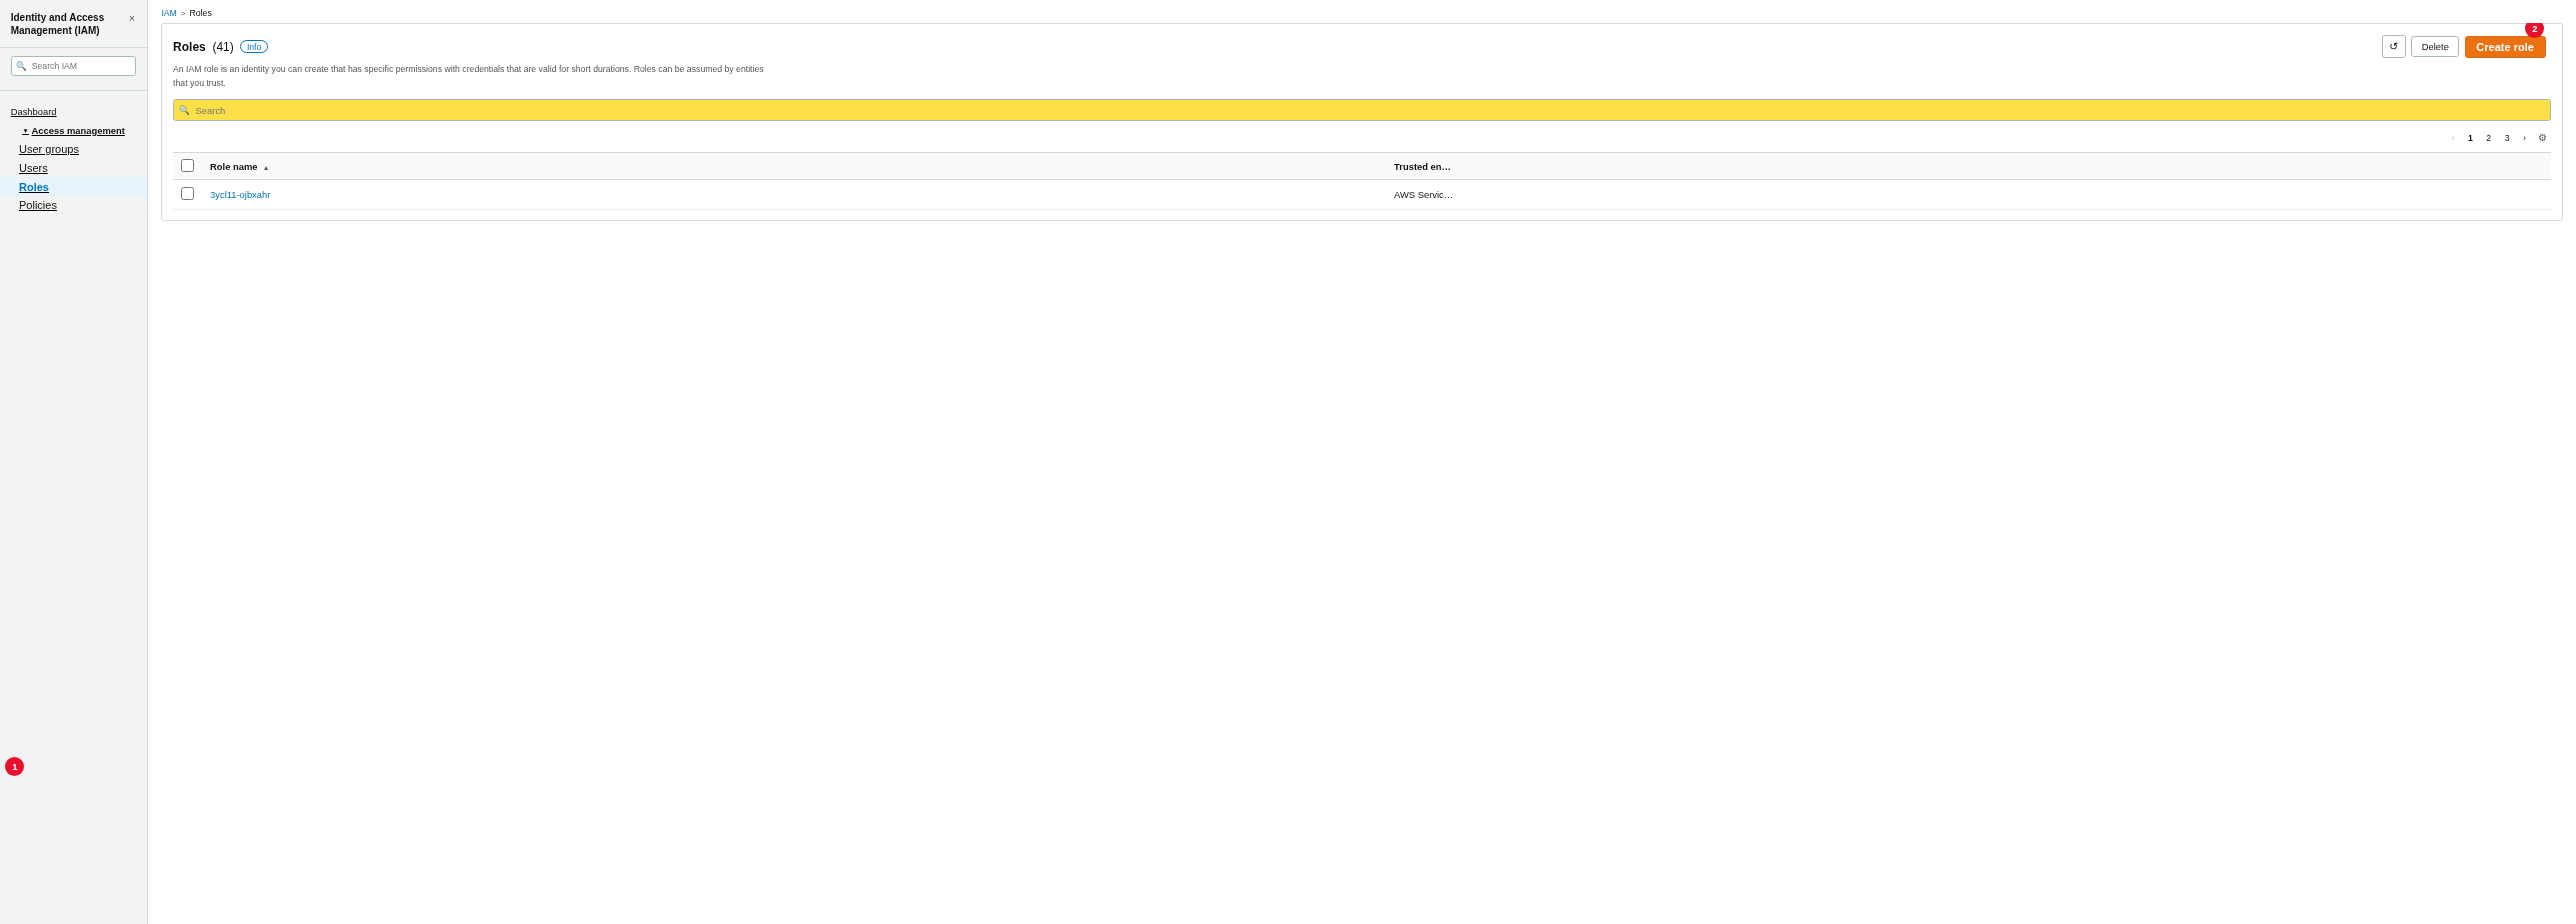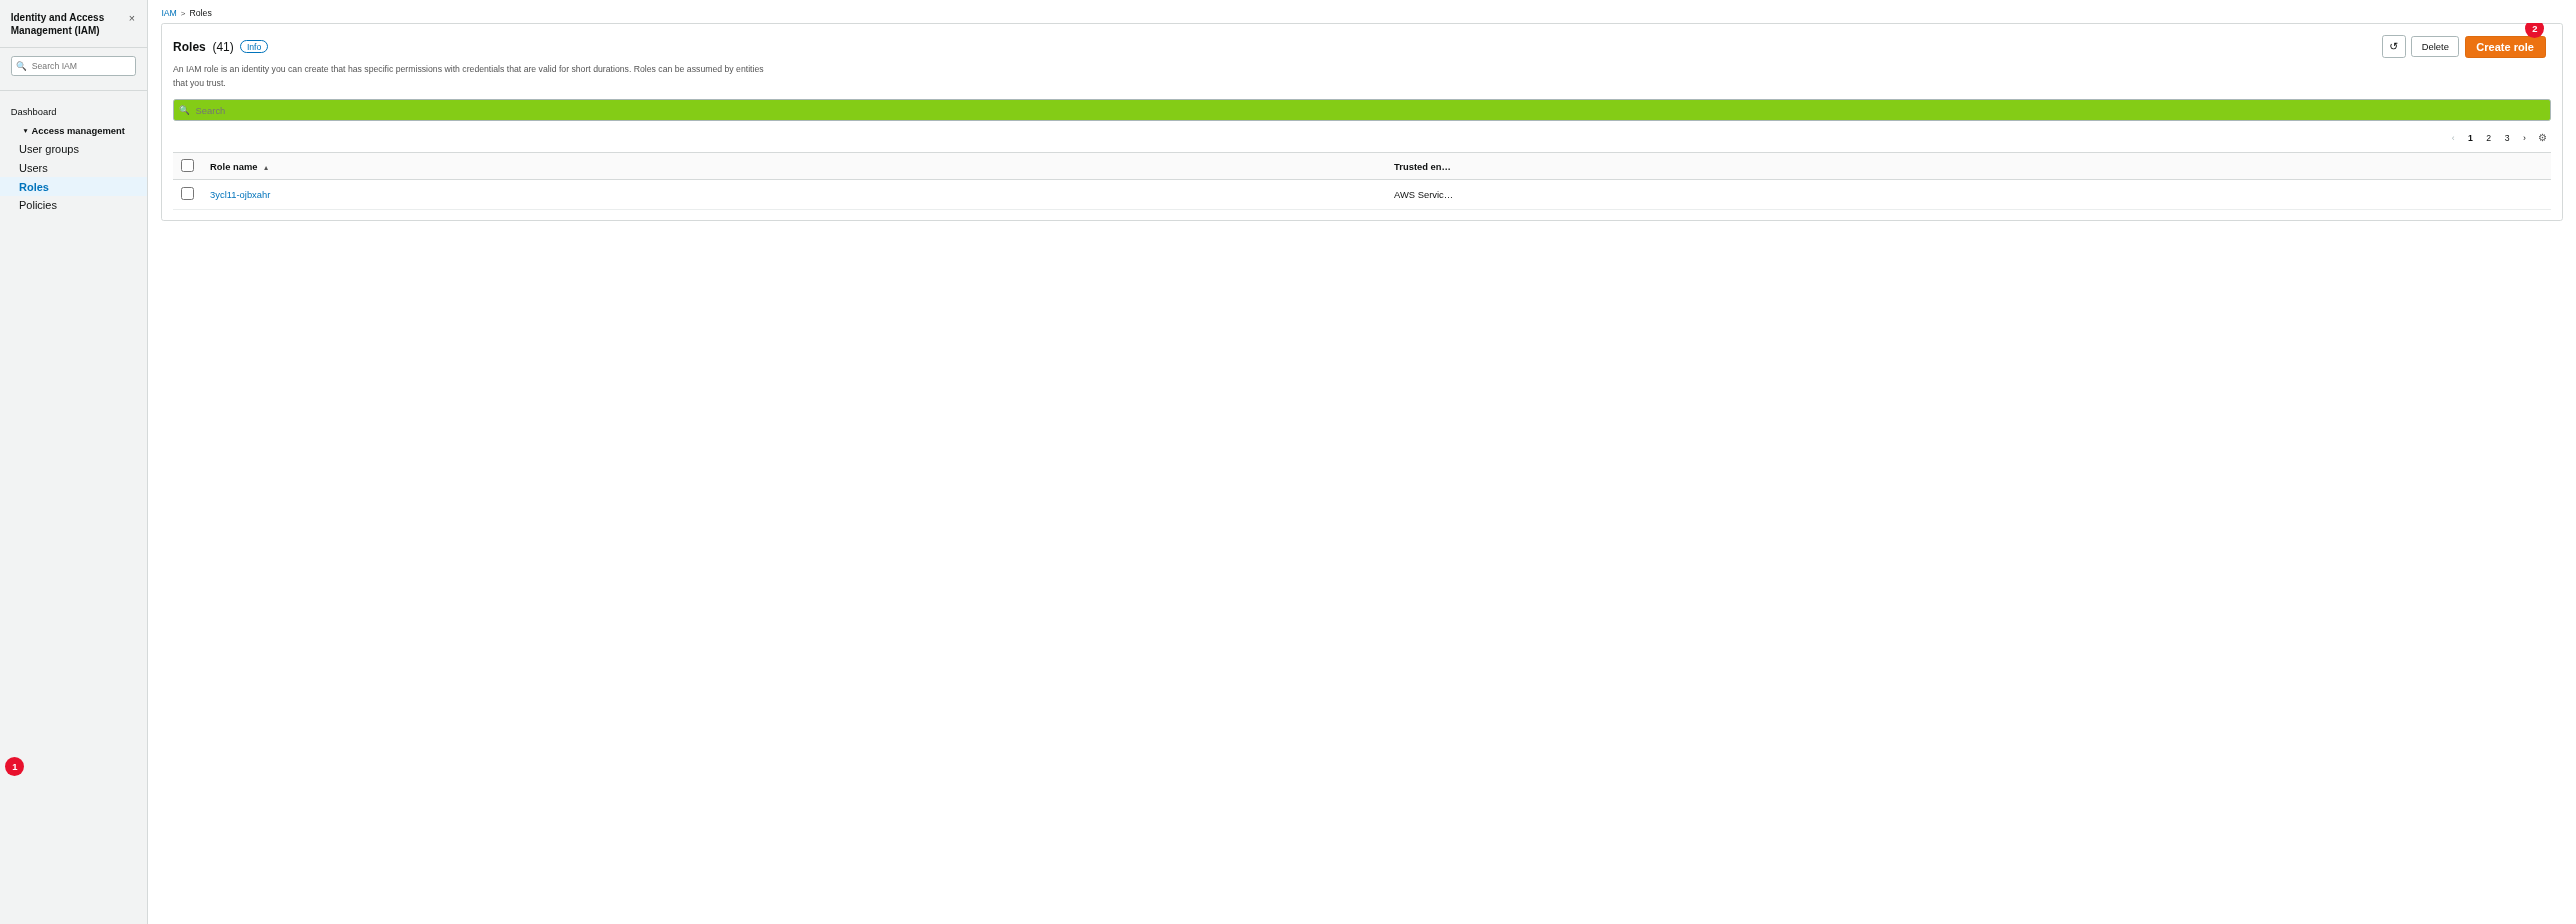--- a/index.html
+++ b/index.html
@@ -75,20 +75,21 @@
     .sidebar-divider {
       border: none;
       border-top: 0.7px solid #d5d9d9;
       margin: 5.4px 0;
     }
 
     .sidebar-nav {
       padding: 5.4px 0;
       flex: 1;
       overflow-y: auto;
+      text-decoration: underline;
     }
 
     .nav-item {
       padding: 4px 10.7px;
       cursor: pointer;
       color: #0f1111;
       font-size: 9.4px;
       display: block;
       text-decoration: none;
     }
@@ -264,21 +265,21 @@
       margin-bottom: 8px;
     }
 
     .search-bar input {
       width: 100%;
       padding: 4.7px 8px 4.7px 21.5px;
       border: 0.7px solid #aab7b8;
       border-radius: 2.7px;
       font-size: 9.4px;
       color: #555;
-      background: #84cc16;
+      background: #fde047;
       outline: none;
     }
 
     .search-bar .s-icon {
       position: absolute;
       left: 6.7px;
       top: 50%;
       transform: translateY(-50%);
       color: #555;
       font-size: 8.7px;

